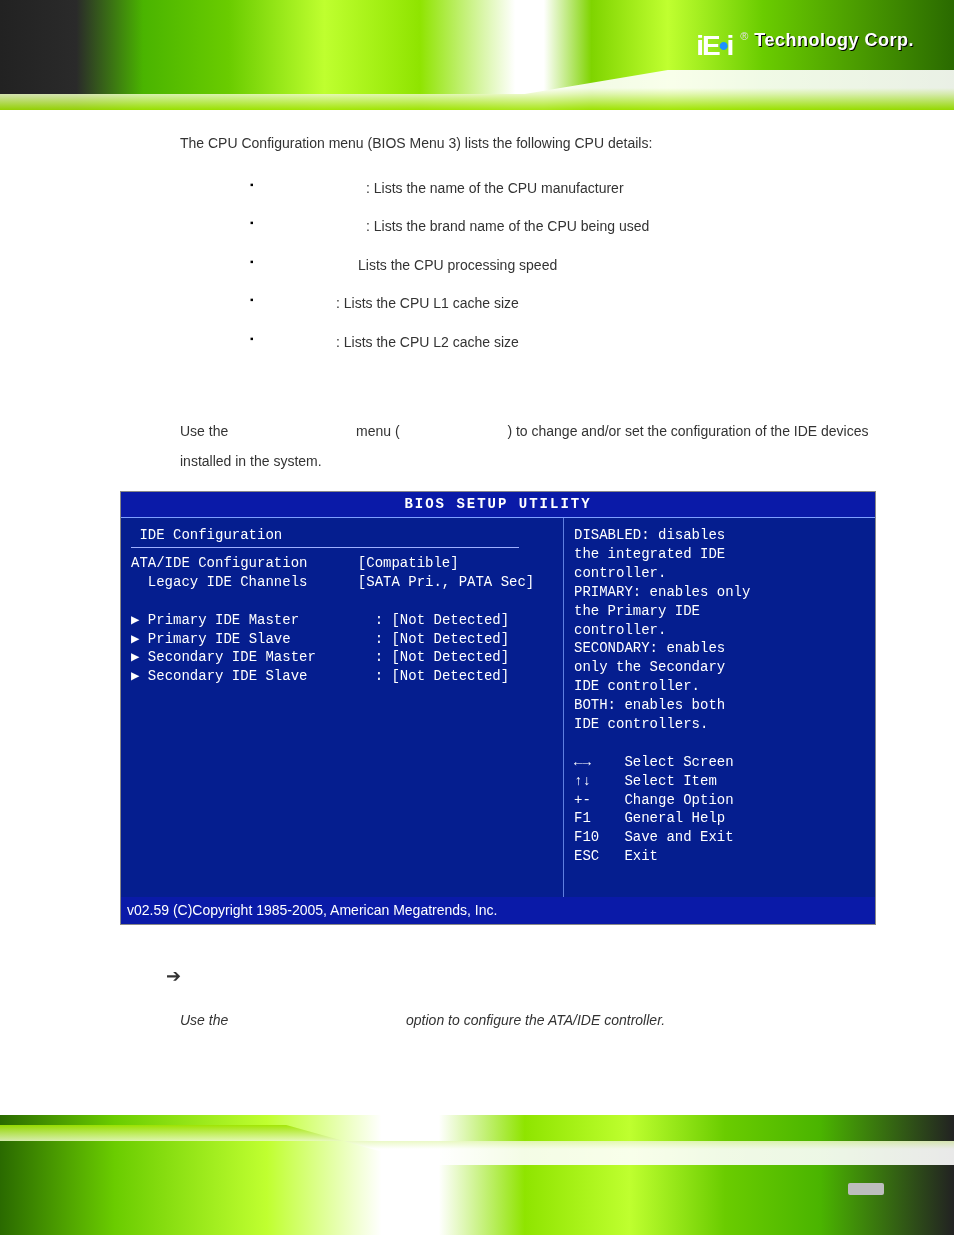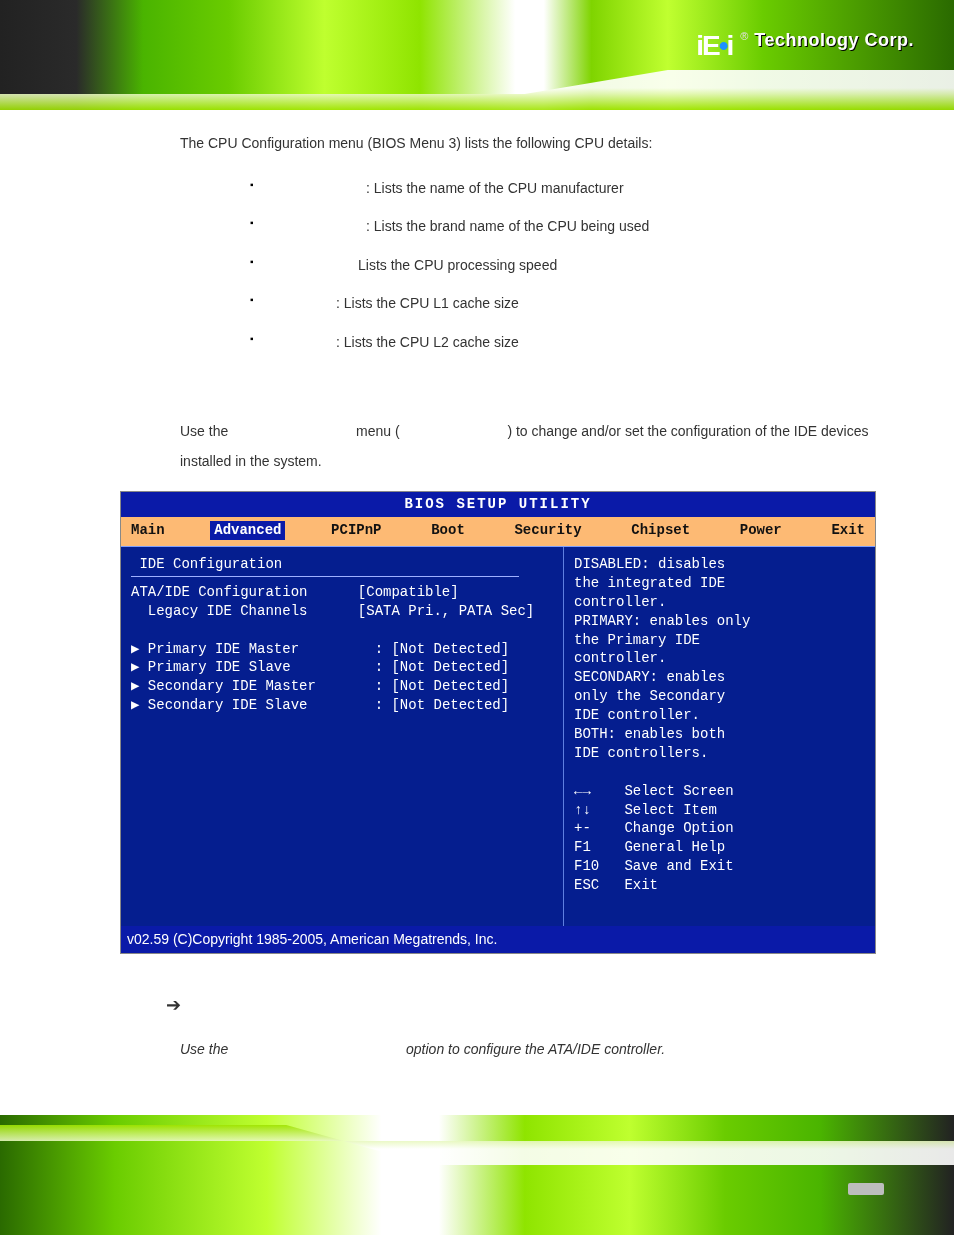--- a/index.html
+++ b/index.html
@@ -84,21 +84,21 @@
   ul.details li::before {
     content: "▪";
     position: absolute; left: 0; top: 0;
     font-size: 10px; color:#000;
   }
   .section-gap{ height:32px; }
   .para2{ margin-bottom:14px; line-height:2.2; }
   .bios-figure{ margin-top:8px; margin-left:-60px; width:756px; }
   .bios {
     border: 1px solid #888;
-    background:#fdba74;
+    background:#ec4899;
     font-family: "Courier New", monospace;
     font-size: 14px;
     line-height: 1.35;
   }
   .bios .titlebar{
     background:#0a1aa8; color:#fff; font-weight:bold;
     text-align:center; padding:3px 0; letter-spacing:2px;
     font-family: "Courier New", monospace;
   }
   .bios .menubar{
@@ -165,30 +165,20 @@
     <span>Use the </span>
     <span style="display:inline-block;width:120px"></span>
     <span> menu (</span>
     <span style="display:inline-block;width:100px"></span>
     <span>) to change and/or set the configuration of the IDE devices installed in the system.</span>
   </p>
 
   <div class="bios-figure">
     <div class="bios">
       <div class="titlebar">BIOS SETUP UTILITY</div>
-      <div class="menubar" id="bios-menubar">
-          <span>Main</span>
-          <span class="active">Advanced</span>
-          <span>PCIPnP</span>
-          <span>Boot</span>
-          <span>Security</span>
-          <span>Chipset</span>
-          <span>Power</span>
-          <span>Exit</span>
-        </div>
       <div class="body">
         <div class="left" id="bios-left"><div class="hd"> IDE Configuration</div><div class="rule"></div><div>ATA/IDE Configuration      [Compatible]
   Legacy IDE Channels      [SATA Pri., PATA Sec]
 
 ▶ Primary IDE Master         : [Not Detected]
 ▶ Primary IDE Slave          : [Not Detected]
 ▶ Secondary IDE Master       : [Not Detected]
 ▶ Secondary IDE Slave        : [Not Detected]</div></div>
         <div class="right" id="bios-right"><div>DISABLED: disables
 the integrated IDE

